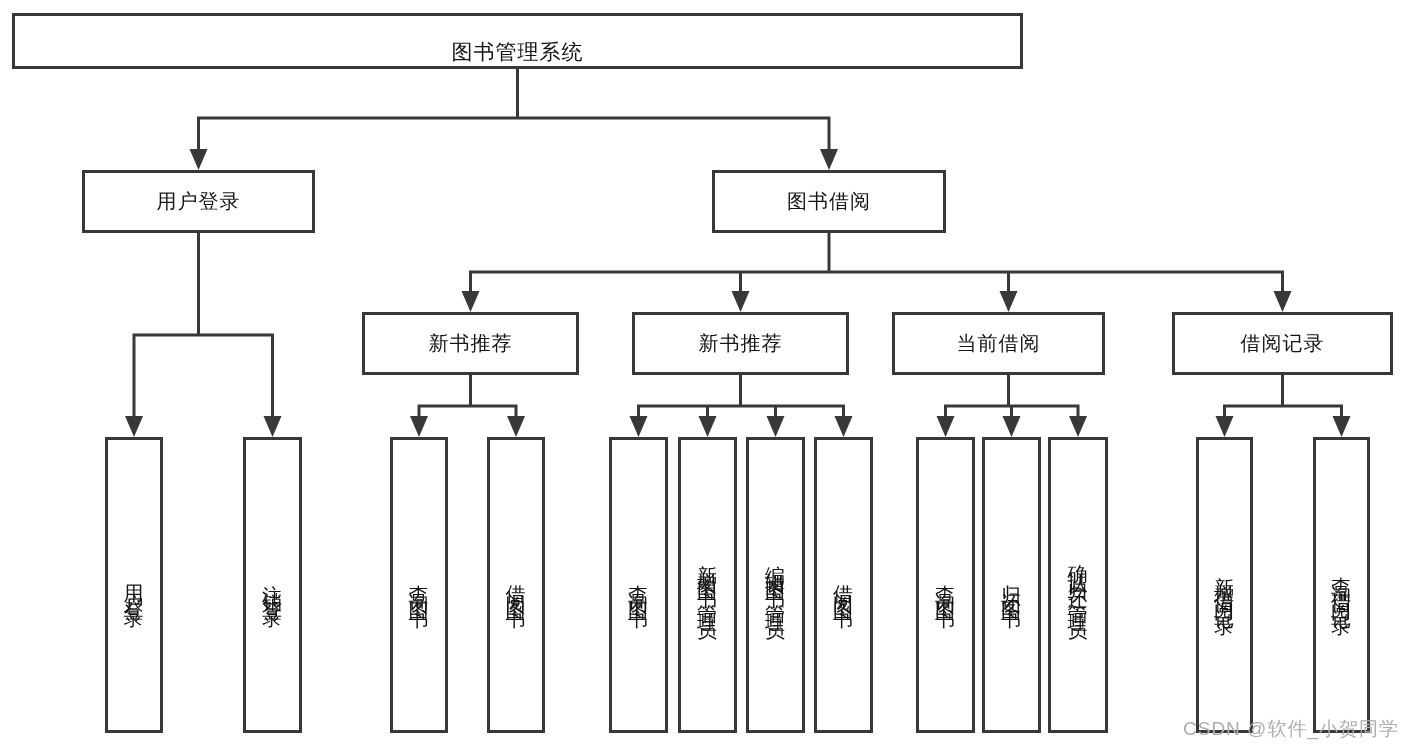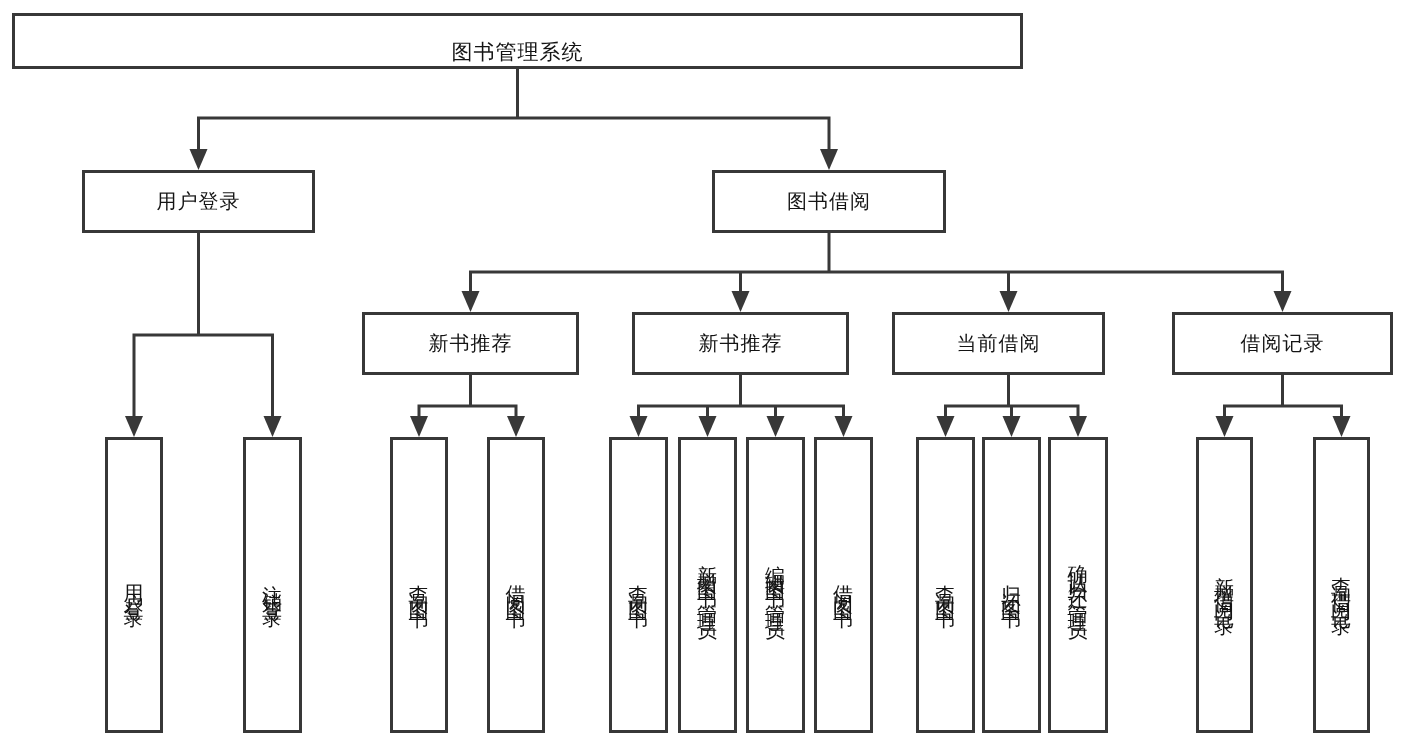--- a/index.html
+++ b/index.html
@@ -179,14 +179,15 @@
     <span class="vlabel">确认归还（管理员）</span>
   </div>
 
   <div class="vnode" style="left:1196px;top:437px;width:57px;">
     <span class="vlabel">新增借阅记录</span>
   </div>
   <div class="vnode" style="left:1313px;top:437px;width:57px;">
     <span class="vlabel">查询借阅记录</span>
   </div>
 
+  <div class="watermark">CSDN @软件_小贺同学</div>
 
 </div>
 
 </body></html>

